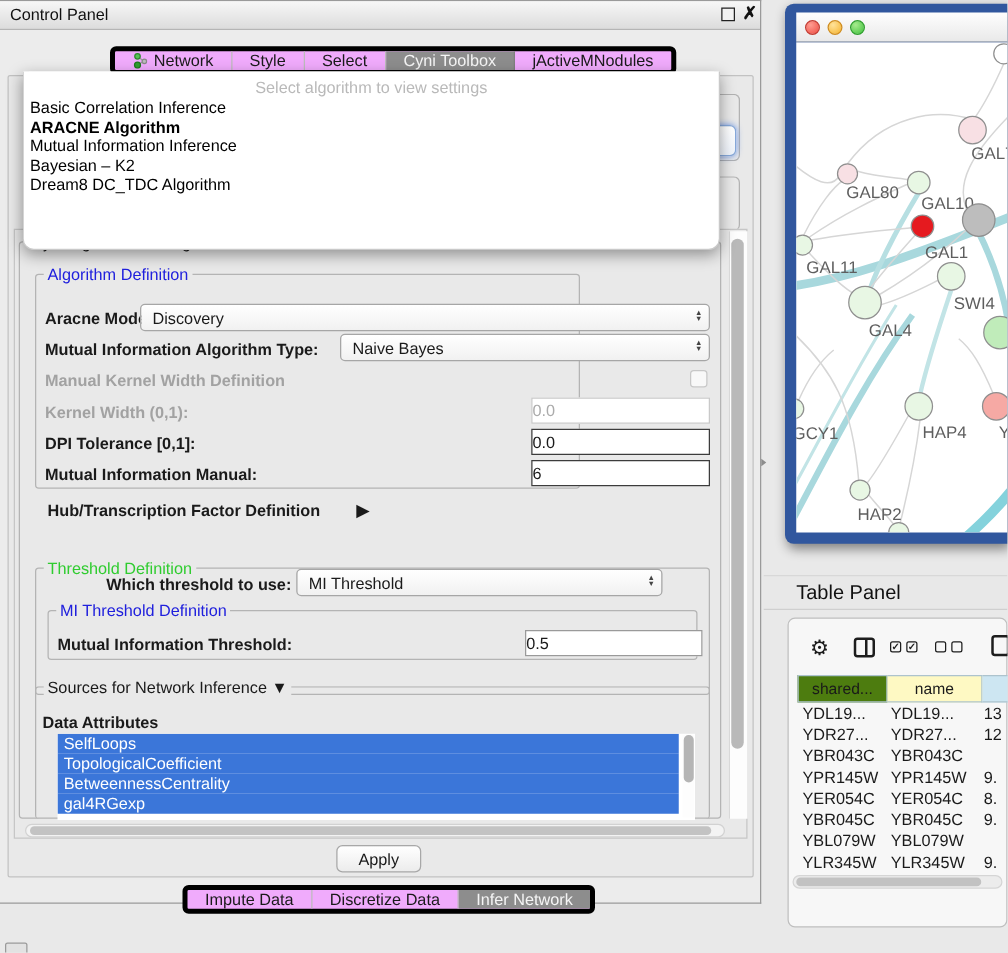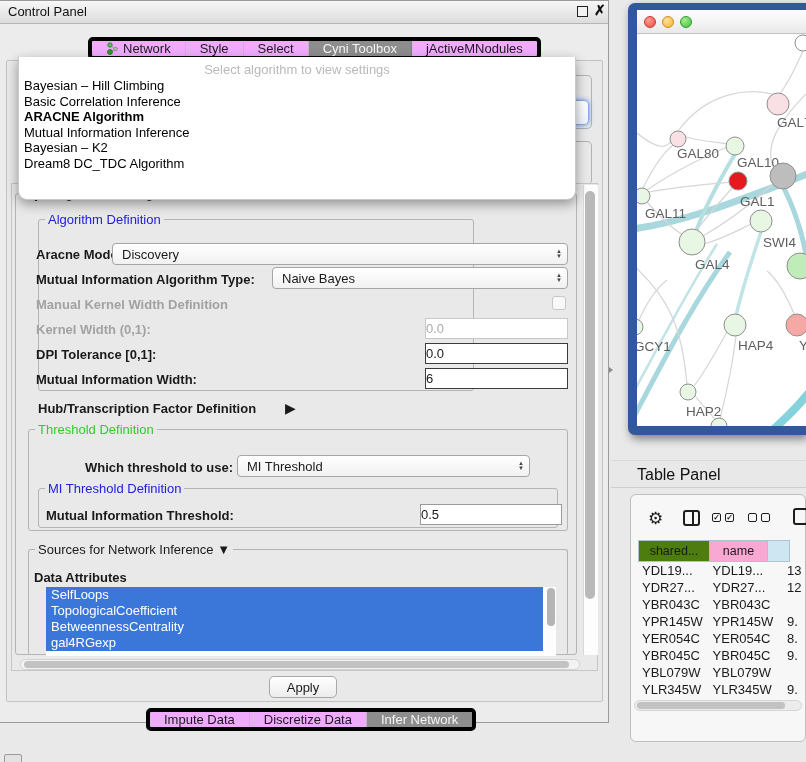--- a/index.html
+++ b/index.html
@@ -140,46 +140,46 @@
   <div class="abs frag-box" style="left:576px;top:140px;width:16px;height:44px"></div>
 
   <div class="abs scroll-area"></div>
   <div class="abs vsb-track"></div>
   <div class="abs vsb-thumb"></div>
 
   <div class="abs gbox" style="left:15px;top:192px;width:562px;height:462px">
     <span class="gtitle">Cyni Algorithm Settings</span>
   </div>
 
-  <div class="abs gbox" style="left:38px;top:218px;width:436px;height:172px">
+  <div class="abs gbox" style="left:28px;top:218px;width:436px;height:172px">
     <span class="gtitle blue">Algorithm Definition</span>
   </div>
   <span class="abs lbl" style="left:36px;top:246px">Aracne Mode:</span>
   <div class="abs combo" style="left:112px;top:242px;width:456px;height:22px">
     <span>Discovery</span>
     <span class="stepper">▲<br>▼</span>
   </div>
   <span class="abs lbl" style="left:36px;top:271px">Mutual Information Algorithm Type:</span>
   <div class="abs combo" style="left:272px;top:266px;width:296px;height:22px">
     <span>Naive Bayes</span>
     <span class="stepper">▲<br>▼</span>
   </div>
   <span class="abs lbl gray" style="left:36px;top:296px">Manual Kernel Width Definition</span>
   <div class="abs checkbox" style="left:552px;top:295px"></div>
   <span class="abs lbl gray" style="left:36px;top:321px">Kernel Width (0,1):</span>
   <div class="abs field off" style="left:425px;top:317px;width:143px;height:21px">0.0</div>
   <span class="abs lbl" style="left:36px;top:346px">DPI Tolerance [0,1]:</span>
   <div class="abs field on" style="left:425px;top:342px;width:143px;height:21px">0.0</div>
-  <span class="abs lbl" style="left:36px;top:371px">Mutual Information Width:</span>
+  <span class="abs lbl" style="left:36px;top:371px">Mutual Information Manual:</span>
   <div class="abs field on" style="left:425px;top:367px;width:143px;height:21px">6</div>
 
   <span class="abs lbl" style="left:38px;top:400px">Hub/Transcription Factor Definition</span>
   <span class="abs" style="left:285px;top:399px;font-size:14px">▶</span>
 
-  <div class="abs gbox" style="left:28px;top:428px;width:540px;height:102px">
+  <div class="abs gbox" style="left:28px;top:453px;width:540px;height:102px">
     <span class="gtitle green">Threshold Definition</span>
   </div>
   <span class="abs lbl" style="left:85px;top:459px">Which threshold to use:</span>
   <div class="abs combo" style="left:237px;top:454px;width:293px;height:22px">
     <span>MI Threshold</span>
     <span class="stepper">▲<br>▼</span>
   </div>
   <div class="abs gbox" style="left:38px;top:487px;width:520px;height:40px">
     <span class="gtitle blue">MI Threshold Definition</span>
   </div>
@@ -213,21 +213,20 @@
       </div>
       <div class="seg selected">
         <span>Infer Network</span>
       </div>
     </div>
 </div>
 
 <div class="abs algo-pop">
   <div class="abs algo-hint">Select algorithm to view settings</div>
   <div class="abs algo-items" id="algo-items">
-      <div class="algo-item">Bayesian – Hill Climbing</div>
       <div class="algo-item">Basic Correlation Inference</div>
       <div class="algo-item bold">ARACNE Algorithm</div>
       <div class="algo-item">Mutual Information Inference</div>
       <div class="algo-item">Bayesian – K2</div>
       <div class="algo-item">Dream8 DC_TDC Algorithm</div>
     </div>
 </div>
 
 <div class="abs divider-mark"></div>
 
@@ -310,21 +309,21 @@
 <span class="abs ticon" style="left:648px;top:508px;font-size:17px">⚙</span>
 <div class="abs col-icon" style="left:683px;top:510px"></div>
 <span class="abs cb" style="left:712px;top:513px">✓</span>
 <span class="abs cb" style="left:725px;top:513px">✓</span>
 <span class="abs cb" style="left:748px;top:513px"></span>
 <span class="abs cb" style="left:761px;top:513px"></span>
 <div class="abs doc-icon" style="left:793px;top:508px"></div>
 
 <div class="abs tbl-head" id="tbl-head">
     <div class="th" style="width: 72px; background: #4d7c0f;">shared...</div>
-    <div class="th" style="width: 58px; background: #f9a8d4;">name</div>
+    <div class="th" style="width: 76px; background: #fef9c3;">name</div>
     <div class="th" style="width: 22px; background: rgb(205, 230, 242);"></div>
   </div>
 <div class="abs tbl-rows" id="tbl-rows">
     <div class="tr">
       <div class="td" style="width: 70px; padding-left: 4px;">YDL19...</div>
       <div class="td" style="width: 74px; padding-left: 4px;">YDL19...</div>
       <div class="td" style="width: 20px; padding-left: 4px;">13</div>
     </div>
     <div class="tr">
       <div class="td" style="width: 70px; padding-left: 4px;">YDR27...</div>

